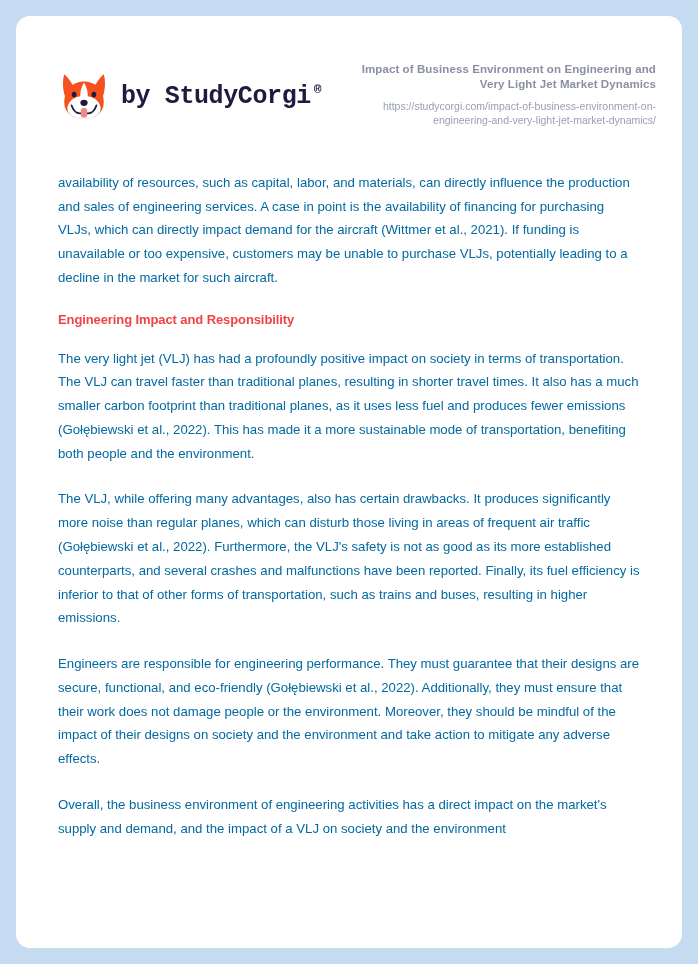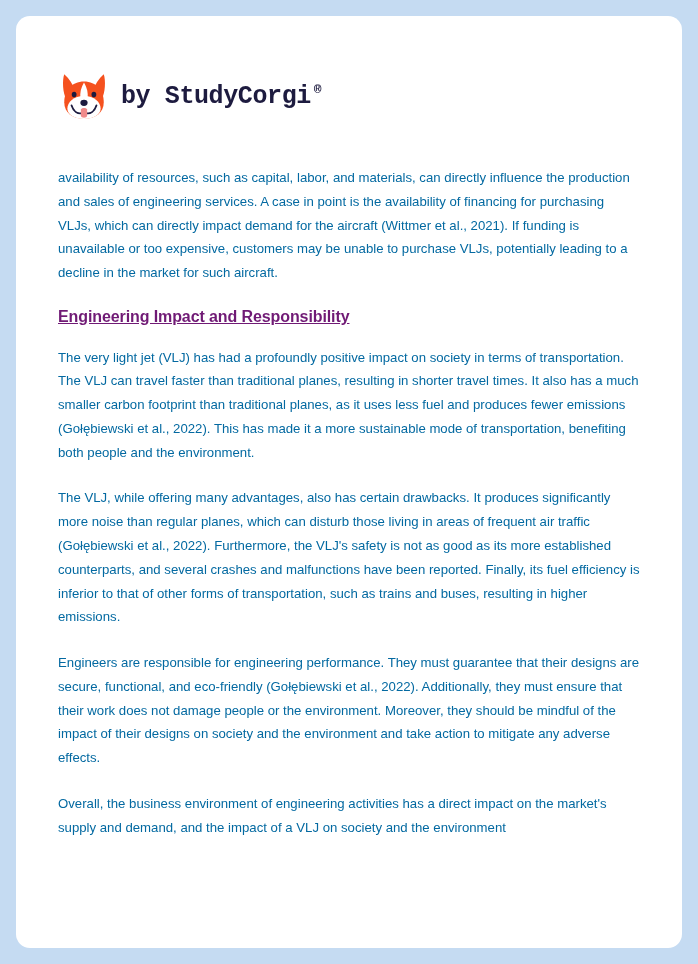--- a/index.html
+++ b/index.html
@@ -92,27 +92,26 @@
   .doc-body p {
     font-size: 13.2px;
     line-height: 1.80;
     color: #0369a1;
     margin: 0 0 22px 0;
   }
   .doc-body p:last-child {
     margin-bottom: 12px;
   }
   .doc-body h2 {
-    font-size: 16px;
+    font-size: 13px;
     font-weight: 700;
-    color: #701a75;
+    color: #ef4444;
     line-height: 1.3;
     margin: 6px 0 18px 0;
     letter-spacing: -0.1px;
-    text-decoration: underline;
   }
   .section-gap-top {
     margin-top: 4px;
   }
 </style>
 </head>
 <body>
 
 <div class="page-card">
 
@@ -137,20 +136,24 @@
         <ellipse cx="50" cy="63" rx="7" ry="6" fill="#1d1b3f"></ellipse>
 
         <path d="M26 68 C30 80 38 85 46 83" stroke="#1d1b3f" stroke-width="3.4" fill="none" stroke-linecap="round"></path>
         <path d="M74 68 C70 80 62 85 54 83" stroke="#1d1b3f" stroke-width="3.4" fill="none" stroke-linecap="round"></path>
 
         <path d="M44 76 C44 72 56 72 56 76 L56 88 C56 93 44 93 44 88 Z" fill="#f08a8a"></path>
       </svg>
       <span class="brand-wordmark"><span>by StudyCorgi</span><span class="brand-reg">®</span></span>
     </div>
 
+    <div class="header-meta">
+      <div class="doc-title">Impact of Business Environment on Engineering and Very Light Jet Market Dynamics</div>
+      <div class="doc-url">https://studycorgi.com/impact-of-business-environment-on-engineering-and-very-light-jet-market-dynamics/</div>
+    </div>
 
   </div>
 
   <div class="doc-body">
       <p>availability of resources, such as capital, labor, and materials, can directly influence the production and sales of engineering services. A case in point is the availability of financing for purchasing VLJs, which can directly impact demand for the aircraft (Wittmer et al., 2021). If funding is unavailable or too expensive, customers may be unable to purchase VLJs, potentially leading to a decline in the market for such aircraft.</p>
       <h2 class="section-gap-top">Engineering Impact and Responsibility</h2>
       <p>The very light jet (VLJ) has had a profoundly positive impact on society in terms of transportation. The VLJ can travel faster than traditional planes, resulting in shorter travel times. It also has a much smaller carbon footprint than traditional planes, as it uses less fuel and produces fewer emissions (Gołębiewski et al., 2022). This has made it a more sustainable mode of transportation, benefiting both people and the environment.</p>
       <p>The VLJ, while offering many advantages, also has certain drawbacks. It produces significantly more noise than regular planes, which can disturb those living in areas of frequent air traffic (Gołębiewski et al., 2022). Furthermore, the VLJ's safety is not as good as its more established counterparts, and several crashes and malfunctions have been reported. Finally, its fuel efficiency is inferior to that of other forms of transportation, such as trains and buses, resulting in higher emissions.</p>
       <p>Engineers are responsible for engineering performance. They must guarantee that their designs are secure, functional, and eco-friendly (Gołębiewski et al., 2022). Additionally, they must ensure that their work does not damage people or the environment. Moreover, they should be mindful of the impact of their designs on society and the environment and take action to mitigate any adverse effects.</p>
       <p>Overall, the business environment of engineering activities has a direct impact on the market's supply and demand, and the impact of a VLJ on society and the environment</p>

